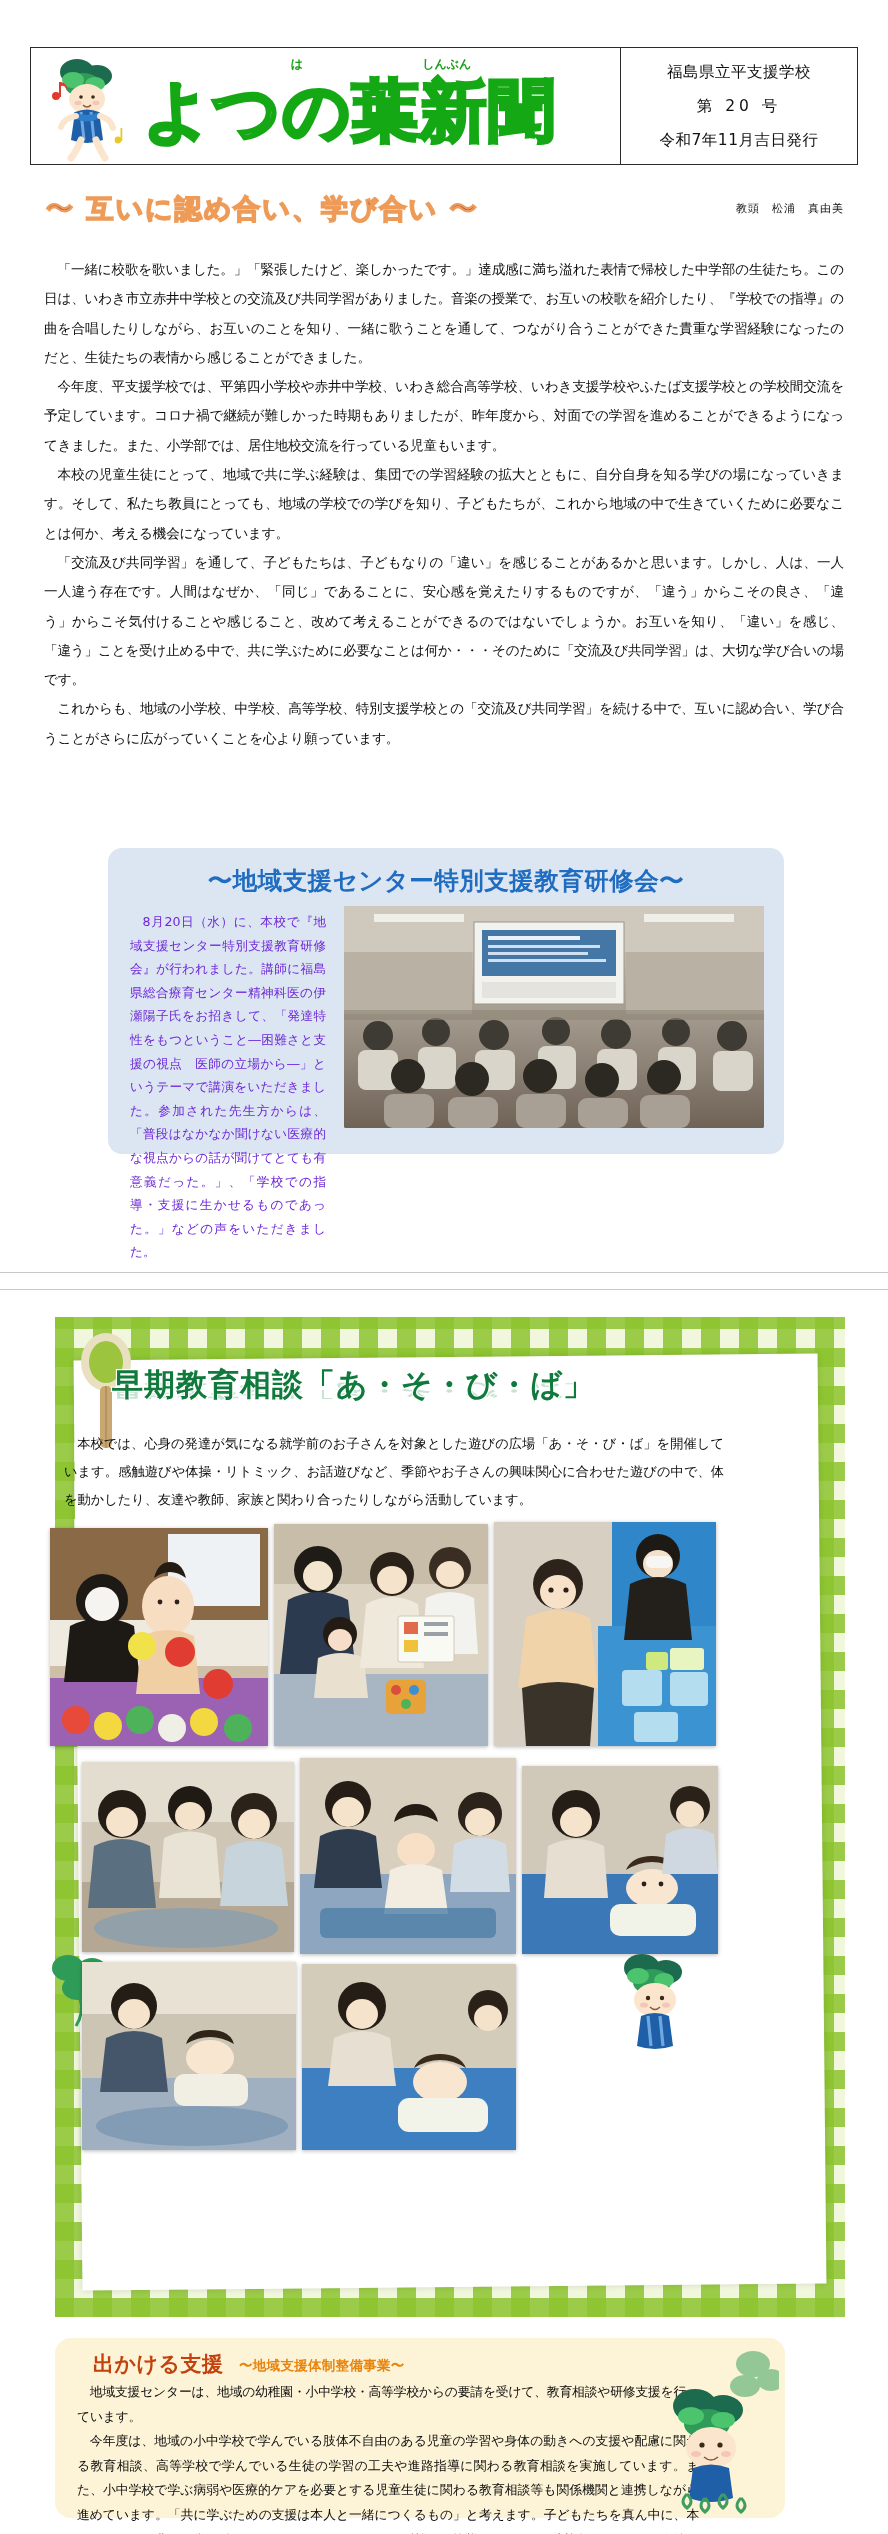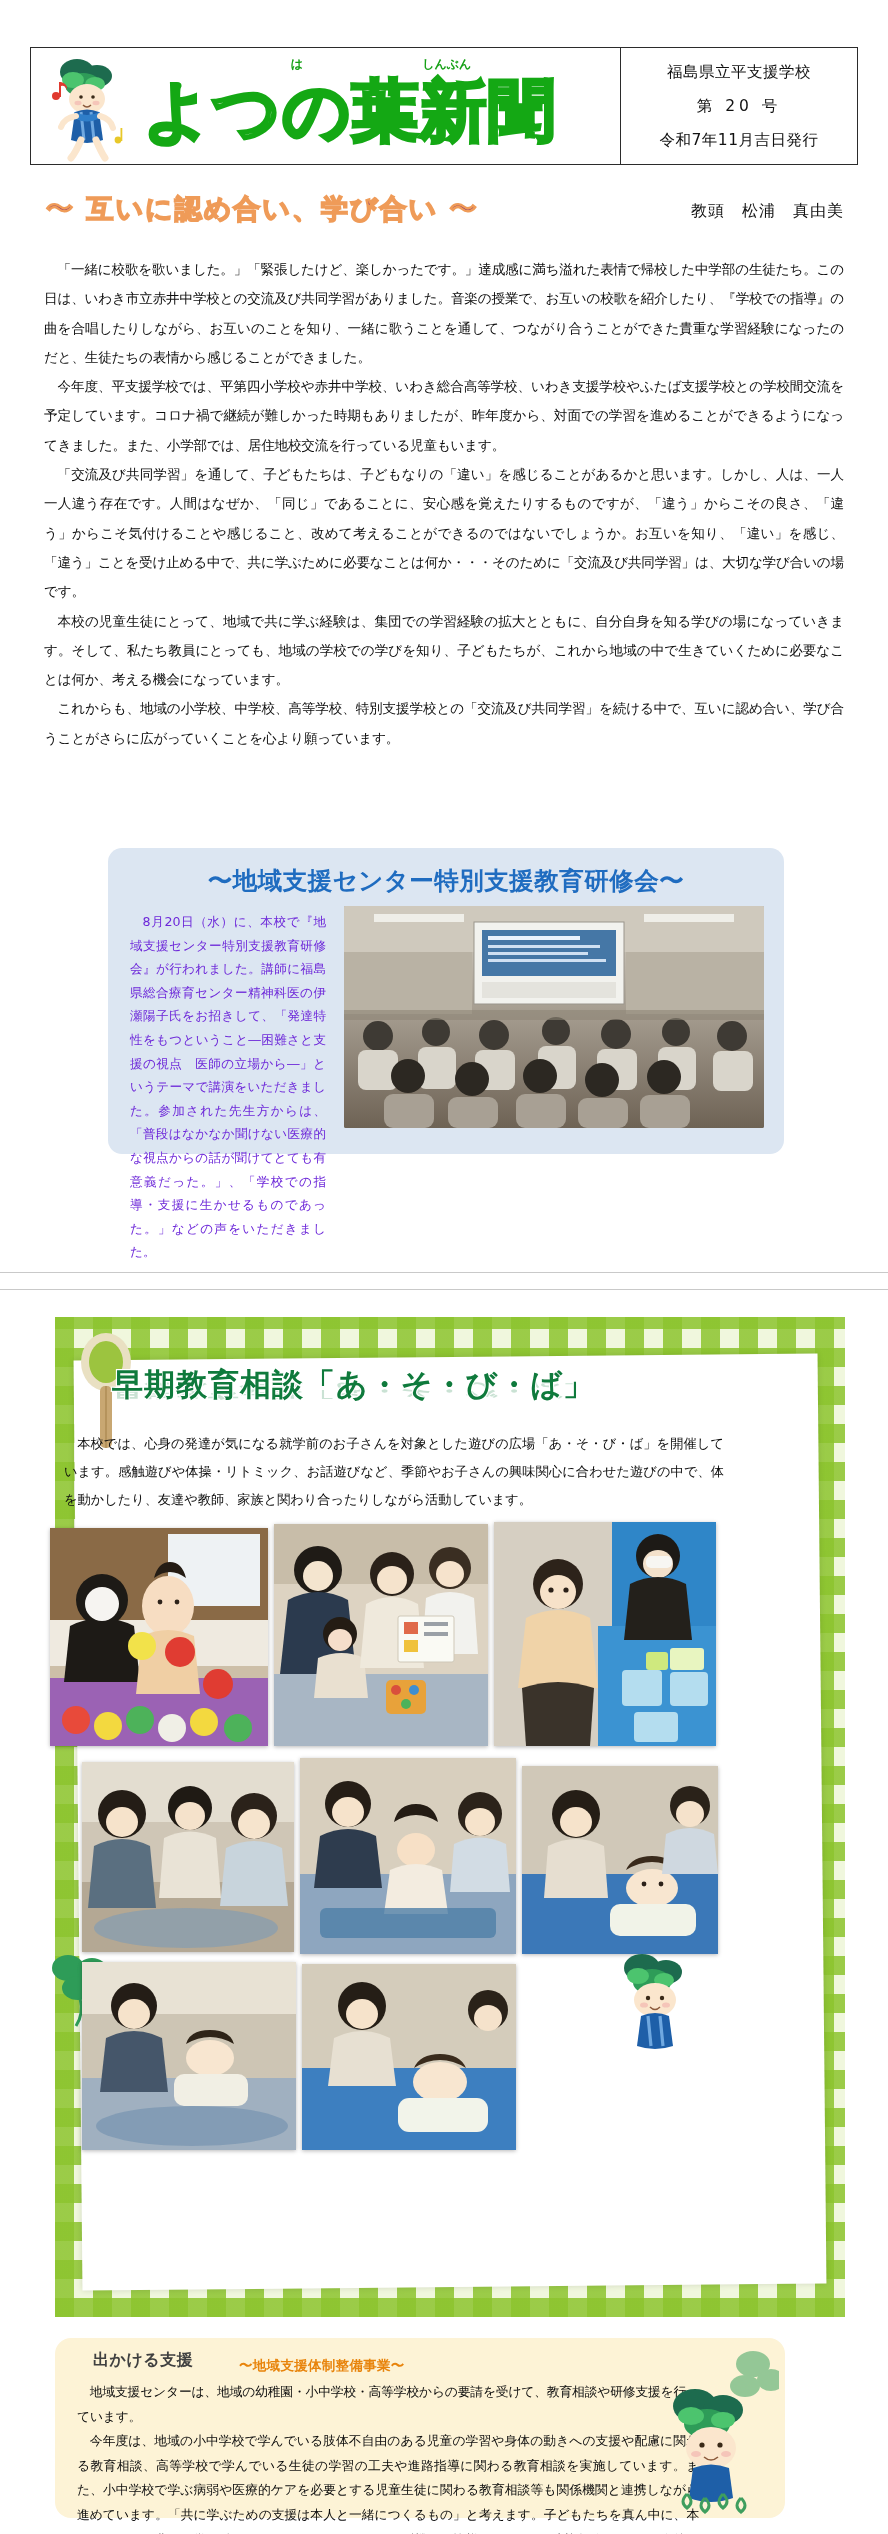--- a/index.html
+++ b/index.html
@@ -106,21 +106,21 @@
     font-weight: bold;
     color: #701a75;
     -webkit-text-stroke: 1.6px #ef9b58;
     letter-spacing: 2px;
     font-family: "DejaVu Sans", sans-serif;
     white-space: nowrap;
   }
   .byline {
     position: absolute;
     right: 44px; top: 201px;
-    font-size: 16px;
+    font-size: 11px;
     color: #111;
     letter-spacing: 1px;
     white-space: nowrap;
   }
 
   
   .article-body {
     position: absolute;
     left: 44px; top: 255px;
     width: 800px;
@@ -281,23 +281,23 @@
   .orange-panel {
     position: absolute;
     left: 55px; top: 1048px;
     width: 730px; height: 180px;
     background: #fdf3d6;
     border-radius: 16px;
   }
   .orange-title {
     position: absolute;
     left: 38px; top: 12px;
-    font-size: 16px;
+    font-size: 21px;
     font-weight: bold;
-    color: #404040;
+    color: #c2410c;
     letter-spacing: 0.5px;
     font-family: Liberation Mono, monospace;
     white-space: nowrap;
   }
   .orange-sub {
     position: absolute;
     left: 184px; top: 19px;
     font-size: 13.5px;
     font-weight: bold;
     color: #e8840c;
@@ -385,22 +385,22 @@
         <div class="mast-line">令和7年11月吉日発行</div>
       </div>
     </div>
 
     <div class="headline">〜 互いに認め合い、学び合い 〜</div>
     <div class="byline">教頭　松浦　真由美</div>
 
     <div class="article-body">
       <p class="para">「一緒に校歌を歌いました。」「緊張したけど、楽しかったです。」達成感に満ち溢れた表情で帰校した中学部の生徒たち。この日は、いわき市立赤井中学校との交流及び共同学習がありました。音楽の授業で、お互いの校歌を紹介したり、『学校での指導』の曲を合唱したりしながら、お互いのことを知り、一緒に歌うことを通して、つながり合うことができた貴重な学習経験になったのだと、生徒たちの表情から感じることができました。</p>
       <p class="para">今年度、平支援学校では、平第四小学校や赤井中学校、いわき総合高等学校、いわき支援学校やふたば支援学校との学校間交流を予定しています。コロナ禍で継続が難しかった時期もありましたが、昨年度から、対面での学習を進めることができるようになってきました。また、小学部では、居住地校交流を行っている児童もいます。</p>
+      <p class="para">本校の児童生徒にとって、地域で共に学ぶ経験は、集団での学習経験の拡大とともに、自分自身を知る学びの場になっていきます。そして、私たち教員にとっても、地域の学校での学びを知り、子どもたちが、これから地域の中で生きていくために必要なことは何か、考える機会になっています。</p>
       <p class="para">「交流及び共同学習」を通して、子どもたちは、子どもなりの「違い」を感じることがあるかと思います。しかし、人は、一人一人違う存在です。人間はなぜか、「同じ」であることに、安心感を覚えたりするものですが、「違う」からこその良さ、「違う」からこそ気付けることや感じること、改めて考えることができるのではないでしょうか。お互いを知り、「違い」を感じ、「違う」ことを受け止める中で、共に学ぶために必要なことは何か・・・そのために「交流及び共同学習」は、大切な学び合いの場です。</p>
-      <p class="para">本校の児童生徒にとって、地域で共に学ぶ経験は、集団での学習経験の拡大とともに、自分自身を知る学びの場になっていきます。そして、私たち教員にとっても、地域の学校での学びを知り、子どもたちが、これから地域の中で生きていくために必要なことは何か、考える機会になっています。</p>
       <p class="para">これからも、地域の小学校、中学校、高等学校、特別支援学校との「交流及び共同学習」を続ける中で、互いに認め合い、学び合うことがさらに広がっていくことを心より願っています。</p>
     </div>
 
     <div class="blue-panel">
       <div class="blue-title">〜地域支援センター特別支援教育研修会〜</div>
       <div class="blue-text">8月20日（水）に、本校で『地域支援センター特別支援教育研修会』が行われました。講師に福島県総合療育センター精神科医の伊瀬陽子氏をお招きして、「発達特性をもつということ―困難さと支援の視点　医師の立場から―」というテーマで講演をいただきました。参加された先生方からは、「普段はなかなか聞けない医療的な視点からの話が聞けてとても有意義だった。」、「学校での指導・支援に生かせるものであった。」などの声をいただきました。</div>
 
       <div class="lecture-photo">
         <svg viewBox="0 0 420 222" width="420" height="222" preserveAspectRatio="none">
           <defs>

